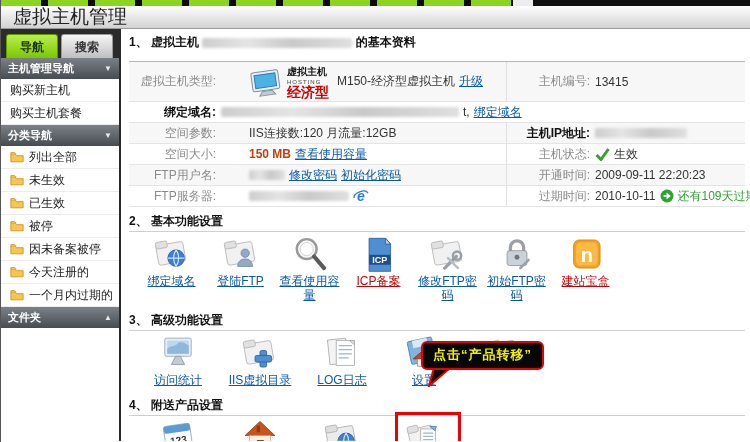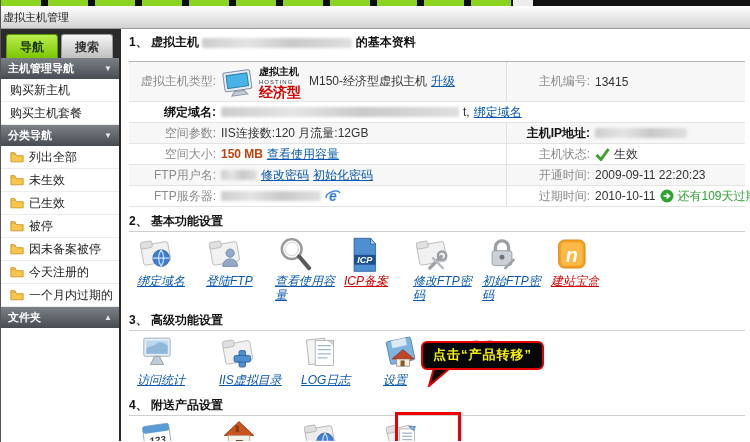--- a/index.html
+++ b/index.html
@@ -8,23 +8,23 @@
   .page { width:750px; height:442px; border-left:1px solid #555; position:relative; }
 
   
   .top-strip { height:6px; display:flex; background:#121212; }
   .strip-green { width:512px; height:6px;
     background:repeating-linear-gradient(90deg,#8cd41f 0 40px,#0d0d0d 40px 47px); }
   .strip-gap { width:20px; height:6px; background:#ededed; }
   .strip-dark { flex:1; height:6px; background:#121212; }
 
   
-  .title-bar { height:23px; line-height:22px; padding-left:2px;
+  .title-bar { height:23px; line-height:22px; padding-left:12px;
     background:linear-gradient(#ffffff,#d2d2d2); border-bottom:1px solid #9a9a9a;
-    font-size:11px; color:#222; }
+    font-size:19px; color:#222; }
 
   .content-row { display:flex; height:412px; }
 
   
   .sidebar { width:120px; background:#fff; border-right:2px solid #2a2a2a; flex-shrink:0; }
   .tab-strip { height:29px; background:#2b2b2b; padding:5px 0 0 5px; display:flex; }
   .tab { width:52px; height:24px; line-height:24px; text-align:center; font-weight:bold;
     border-radius:3px 3px 0 0; cursor:pointer; }
   .tab.active { background:linear-gradient(#b9ef4d,#7cc602); color:#173300; border:1px solid #5d9b00; border-bottom:none; }
   .tab.inactive { background:linear-gradient(#f7f7f7,#bfbfbf); color:#333; margin-left:3px; border:1px solid #9a9a9a; border-bottom:none; }
@@ -40,41 +40,41 @@
   .main { flex:1; background:#fff; padding:2px 5px 0 8px; position:relative; overflow:hidden; }
   .sec1-title { font-weight:bold; color:#111; padding:3px 0 10px; border-bottom:1px solid #b5b5b5; }
   .blur { display:inline-block; height:10px; border-radius:2px; vertical-align:middle;
     background:linear-gradient(90deg,#cdcdcd,#e4e4e4 30%,#c9c9c9 60%,#dfdfdf); filter:blur(1.5px); }
 
   .info-table { width:100%; }
   .irow { display:flex; align-items:center; min-height:21px; border-bottom:1px solid #e4e4e4; }
   .irow.tall { min-height:40px; }
   .irow.shade { background:#f7f7f7; }
   .left-part { width:378px; display:flex; align-items:center; flex-shrink:0; align-self:stretch; }
-  .left-part.divided { border-right:1px solid #e0e0e0; }
+  .left-part.divided { border-right:1px solid #e0e0e0;gap:28px; }
   .right-part { flex:1; display:flex; align-items:center; }
   .lbl { width:92px; text-align:right; color:#8b8b8b; padding-right:5px; flex-shrink:0; }
   .lbl-r { width:88px; text-align:right; color:#8b8b8b; padding-right:5px; flex-shrink:0; }
   .lbl.bold, .lbl-r.bold { color:#111; font-weight:bold; }
   .val { display:flex; align-items:center; gap:4px; flex-wrap:nowrap; white-space:nowrap; }
   a.lnk { color:#0a58b0; text-decoration:underline; cursor:pointer; }
   a.red-link { color:#cc0000; text-decoration:underline; cursor:pointer; }
   .bold-val { font-weight:bold; color:#c2410c; }
   .green-txt { color:#2fa332; }
 
   .host-icon { display:flex; align-items:center; margin-right:4px; }
   .host-icon-txt { display:flex; flex-direction:column; line-height:10px; margin-left:2px; }
   .hit1 { font-weight:bold; font-size:10px; color:#111; }
   .hit2 { font-size:6px; letter-spacing:1px; color:#444; }
   .hit3 { font-weight:bold; font-size:14px; color:#d20000; }
 
   .sec-title { margin-top:4px; padding:3px 0; line-height:14px; font-weight:bold; color:#111;
     border-bottom:1px solid #cfcfcf; }
   .icon-grid { display:flex; padding:3px 0 4px 8px; }
-  .icon-cell { cursor:pointer; position:relative;font-style:italic; }
+  .icon-cell { text-align:center; cursor:pointer; position:relative; }
   .g2 .icon-cell { width:69px; }
   .g3 .icon-cell, .g4 .icon-cell { width:82px; }
   .ficon { display:block; height:38px; }
   .flabel { display:inline-block; margin-top:1px; color:#0a58b0; text-decoration:underline; line-height:14px; }
   .flabel.red-link { color:#cc0000; }
 
   
   .callout { position:absolute; left:300px; top:312px; z-index:20; background:#070707;
     border:2px solid #e60000; border-radius:6px; color:#f5f200; font-weight:bold;
     font-size:13px; letter-spacing:1px; padding:3px 10px 4px; white-space:nowrap; }

